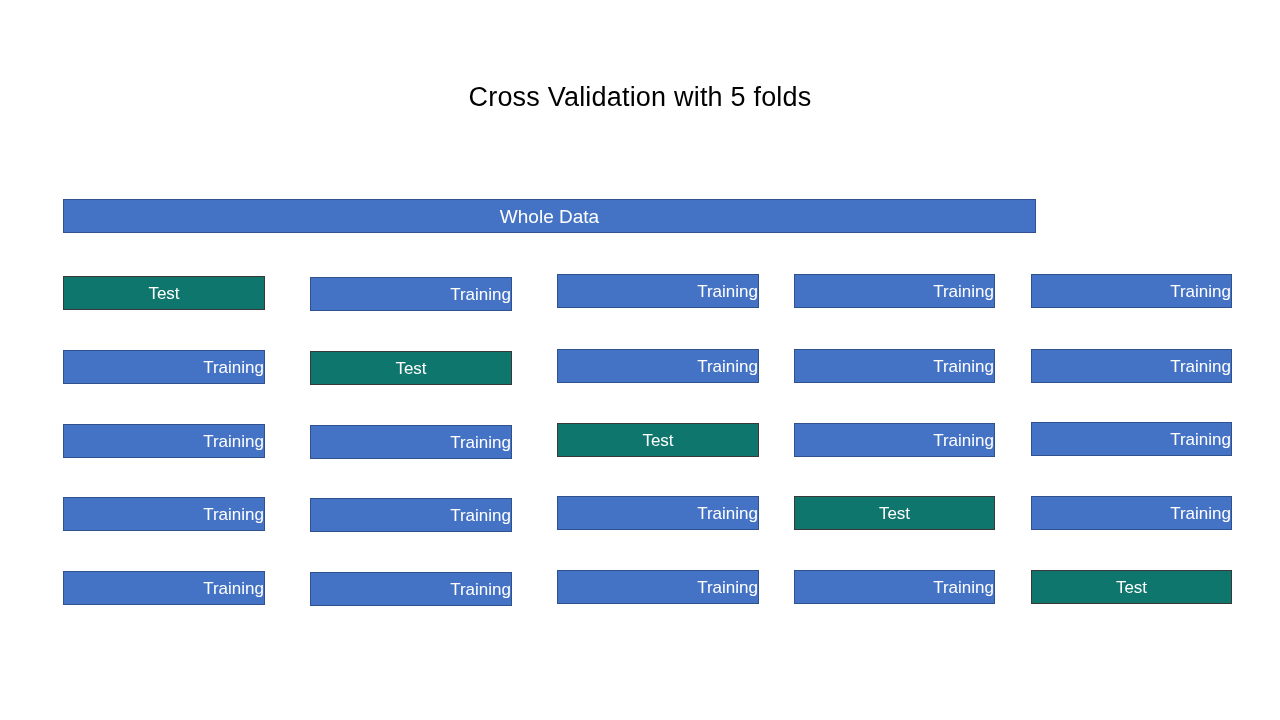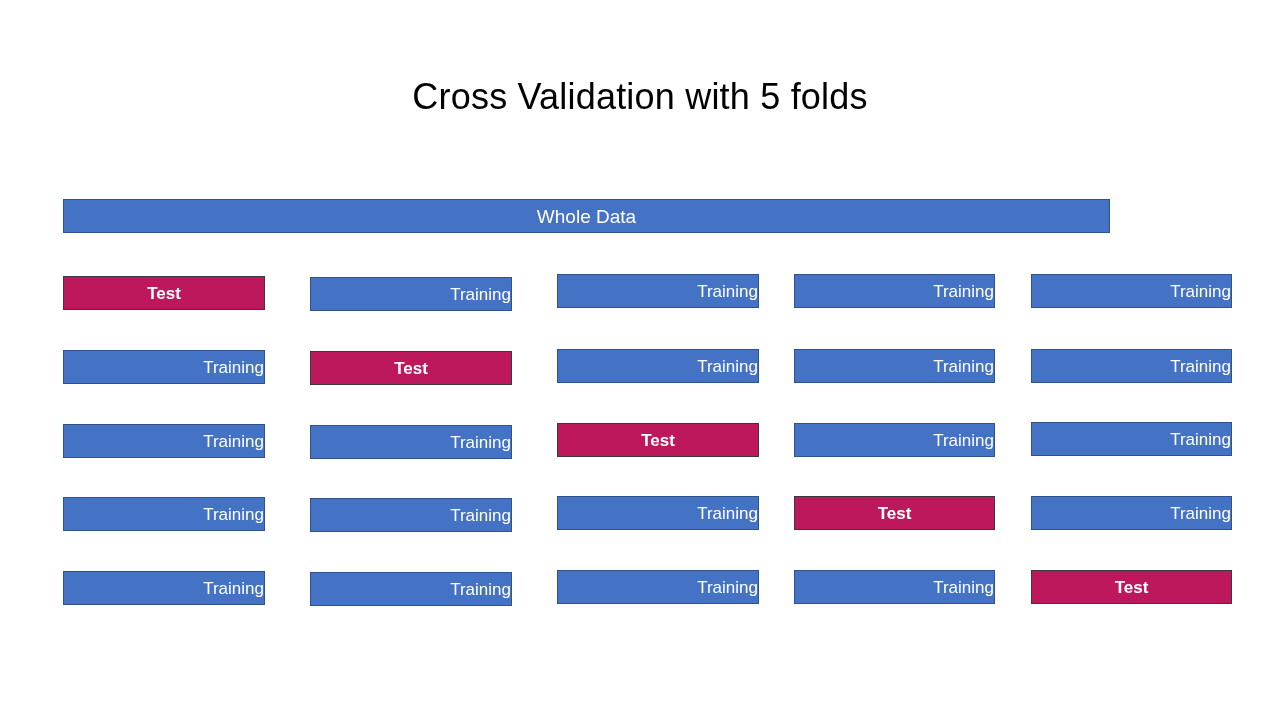--- a/index.html
+++ b/index.html
@@ -24,33 +24,33 @@
     height: 720px;
     background: #ffffff;
   }
 
   #slide-title {
     position: absolute;
     left: 0;
     top: 70px;
     width: 1280px;
     text-align: center;
-    font-size: 36px;
+    font-size: 27px;
     line-height: 54px;
     font-weight: 400;
     color: #000000;
     letter-spacing: 0.2px;
   }
 
   
   #whole-data-bar {
     position: absolute;
     left: 63px;
     top: 199px;
-    width: 1047px;
+    width: 973px;
     height: 34px;
     background: #4472C4;
     border: 1px solid #2F528F;
     box-sizing: border-box;
     display: flex;
     align-items: center;
     justify-content: center;
   }
   #whole-data-bar .bar-label {
     color: #ffffff;
@@ -82,23 +82,22 @@
     line-height: 17px;
     white-space: nowrap;
   }
 
   .fold-box.training {
     background: #4472C4;
     border-color: #2F528F;
     justify-content: flex-end;
   }
   .fold-box.test {
-    background: #be185d;
+    background: #0f766e;
     border-color: #3B3838;
-    font-weight: bold;
   }
 </style>
 </head>
 <body>
 
 <div id="slide">
 
   <div id="slide-title">Cross Validation with 5 folds</div>
 
   <div id="whole-data-bar">

